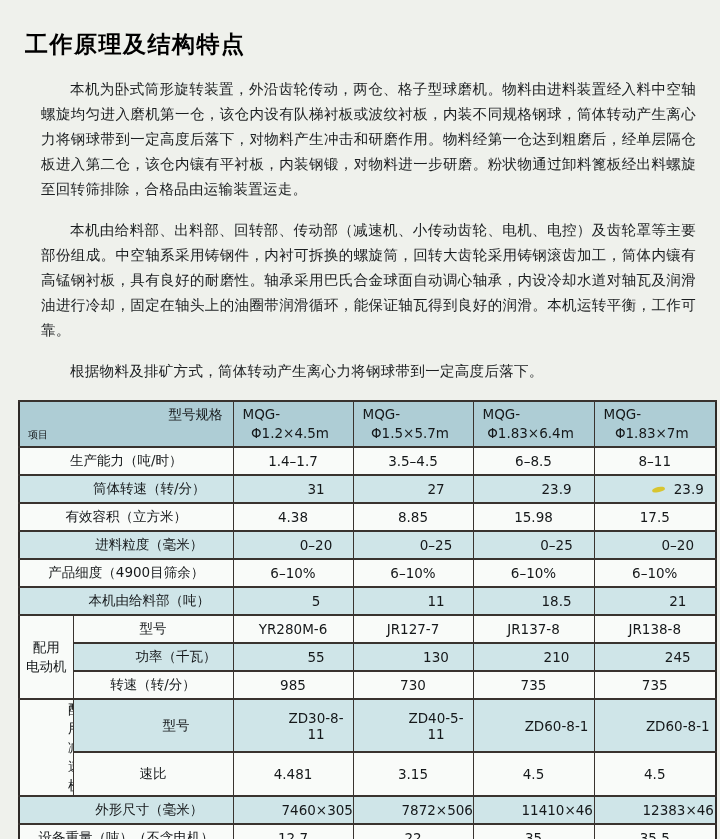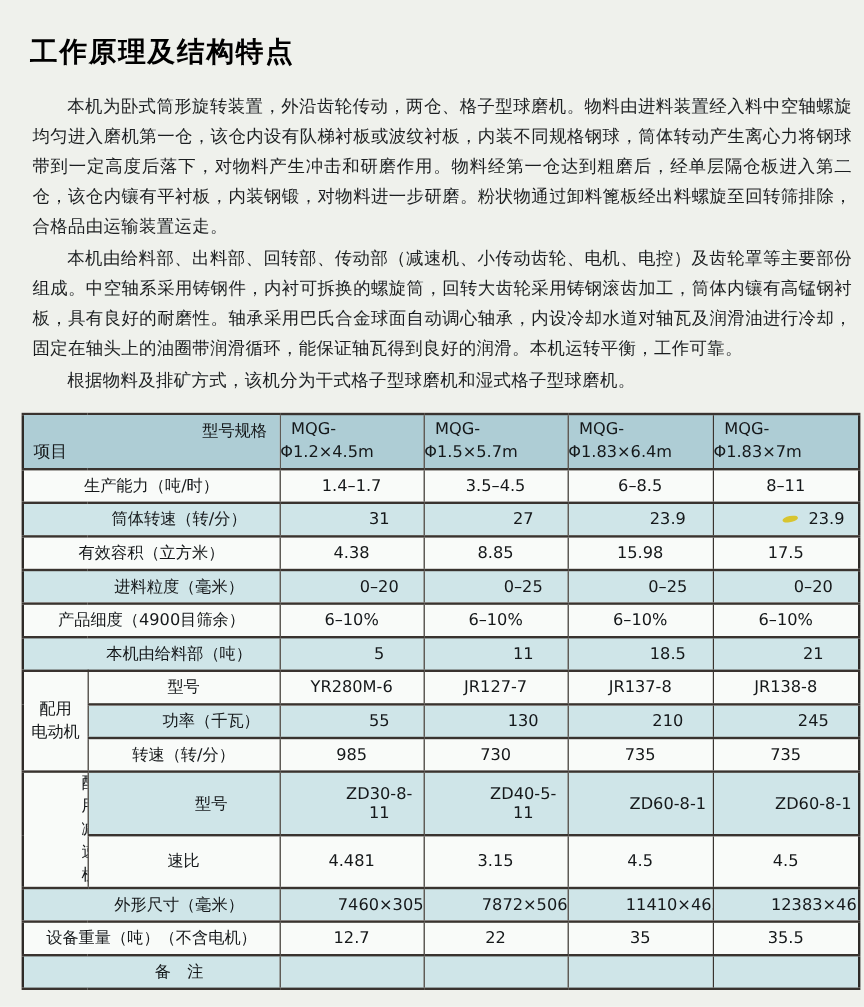--- a/index.html
+++ b/index.html
@@ -9,21 +9,21 @@
     font-family:"DejaVu Sans","Liberation Sans",sans-serif;
     color:#1a1d1f;
   }
   .page{padding:30px 8px 0 25px;}
   .sec-title{
     font-size:23px;font-weight:bold;color:#000000;
     letter-spacing:1.5px;margin:0 0 19px 0;line-height:28px;
   }
   .sec-title.second{margin:25px 0 15px 0;}
   .body-text{
-    margin:2px;font-size:14.5px;line-height:25px;
+    margin:16px;font-size:14.5px;line-height:25px;
     text-align:justify;text-indent:2em;color:#1b1e20;
     letter-spacing:0.3px;
   }
   table.spec{
     border-collapse:collapse;table-layout:fixed;
     width:697px;margin:13px 0 0 -7px;
     background:#f9fbf9;
     border:2.5px solid #2e2a27;
   }
   table.spec td{
@@ -38,44 +38,44 @@
     position:relative;
     background:
       linear-gradient(to bottom right,
         rgba(0,0,0,0) calc(50% - 1.1px),
         #3a3430 calc(50% - 1.1px),
         #3a3430 calc(50% + 0.7px),
         rgba(0,0,0,0) calc(50% + 0.7px)),
       #aecdd5;
   }
   .corner-tr{position:absolute;top:4px;right:10px;font-size:13.5px;}
-  .corner-bl{position:absolute;bottom:4px;left:8px;font-size:14px;}
+  .corner-bl{position:absolute;bottom:4px;left:8px;font-size:10px;}
   td.colhead{vertical-align:middle;}
   .ch1{text-align:left;padding-left:9px;line-height:19px;}
-  .ch2{text-align:left;padding-right:6px;line-height:19px;}
+  .ch2{text-align:center;padding-right:6px;line-height:19px;}
   tr.tint td{background:#cfe5e8;padding-left:48px;}
   td.grp{background:#f9fbf9 !important;line-height:19px;padding:0 1px;}
   td.lbl{padding:0 4px;}
   td.val{padding:0 1px;font-size:13px;margin-left:46px;}
   .smudge{
     display:inline-block;width:13px;height:5px;
     background:#d8c52f;border-radius:60% 60% 50% 50%;
     margin-right:9px;transform:rotate(-12deg);vertical-align:2px;
   }
 </style>
 </head>
 <body>
 
 <div class="page">
 
   <h1 class="sec-title">工作原理及结构特点</h1>
 
   <p class="body-text">本机为卧式筒形旋转装置，外沿齿轮传动，两仓、格子型球磨机。物料由进料装置经入料中空轴螺旋均匀进入磨机第一仓，该仓内设有队梯衬板或波纹衬板，内装不同规格钢球，筒体转动产生离心力将钢球带到一定高度后落下，对物料产生冲击和研磨作用。物料经第一仓达到粗磨后，经单层隔仓板进入第二仓，该仓内镶有平衬板，内装钢锻，对物料进一步研磨。粉状物通过卸料篦板经出料螺旋至回转筛排除，合格品由运输装置运走。</p>
   <p class="body-text">本机由给料部、出料部、回转部、传动部（减速机、小传动齿轮、电机、电控）及齿轮罩等主要部份组成。中空轴系采用铸钢件，内衬可拆换的螺旋筒，回转大齿轮采用铸钢滚齿加工，筒体内镶有高锰钢衬板，具有良好的耐磨性。轴承采用巴氏合金球面自动调心轴承，内设冷却水道对轴瓦及润滑油进行冷却，固定在轴头上的油圈带润滑循环，能保证轴瓦得到良好的润滑。本机运转平衡，工作可靠。</p>
-  <p class="body-text">根据物料及排矿方式，该机分为干式格子型球磨机和湿式格子型球磨机。</p>
+  <p class="body-text">根据物料及排矿方式，筒体转动产生离心力将钢球带到一定高度后落下。</p>
 
 
   <table class="spec">
     <colgroup>
       <col style="width:54px">
         <col style="width:160px">
       <col style="width:120px">
         <col style="width:120px">
       <col style="width:121px">
         <col style="width:122px">

